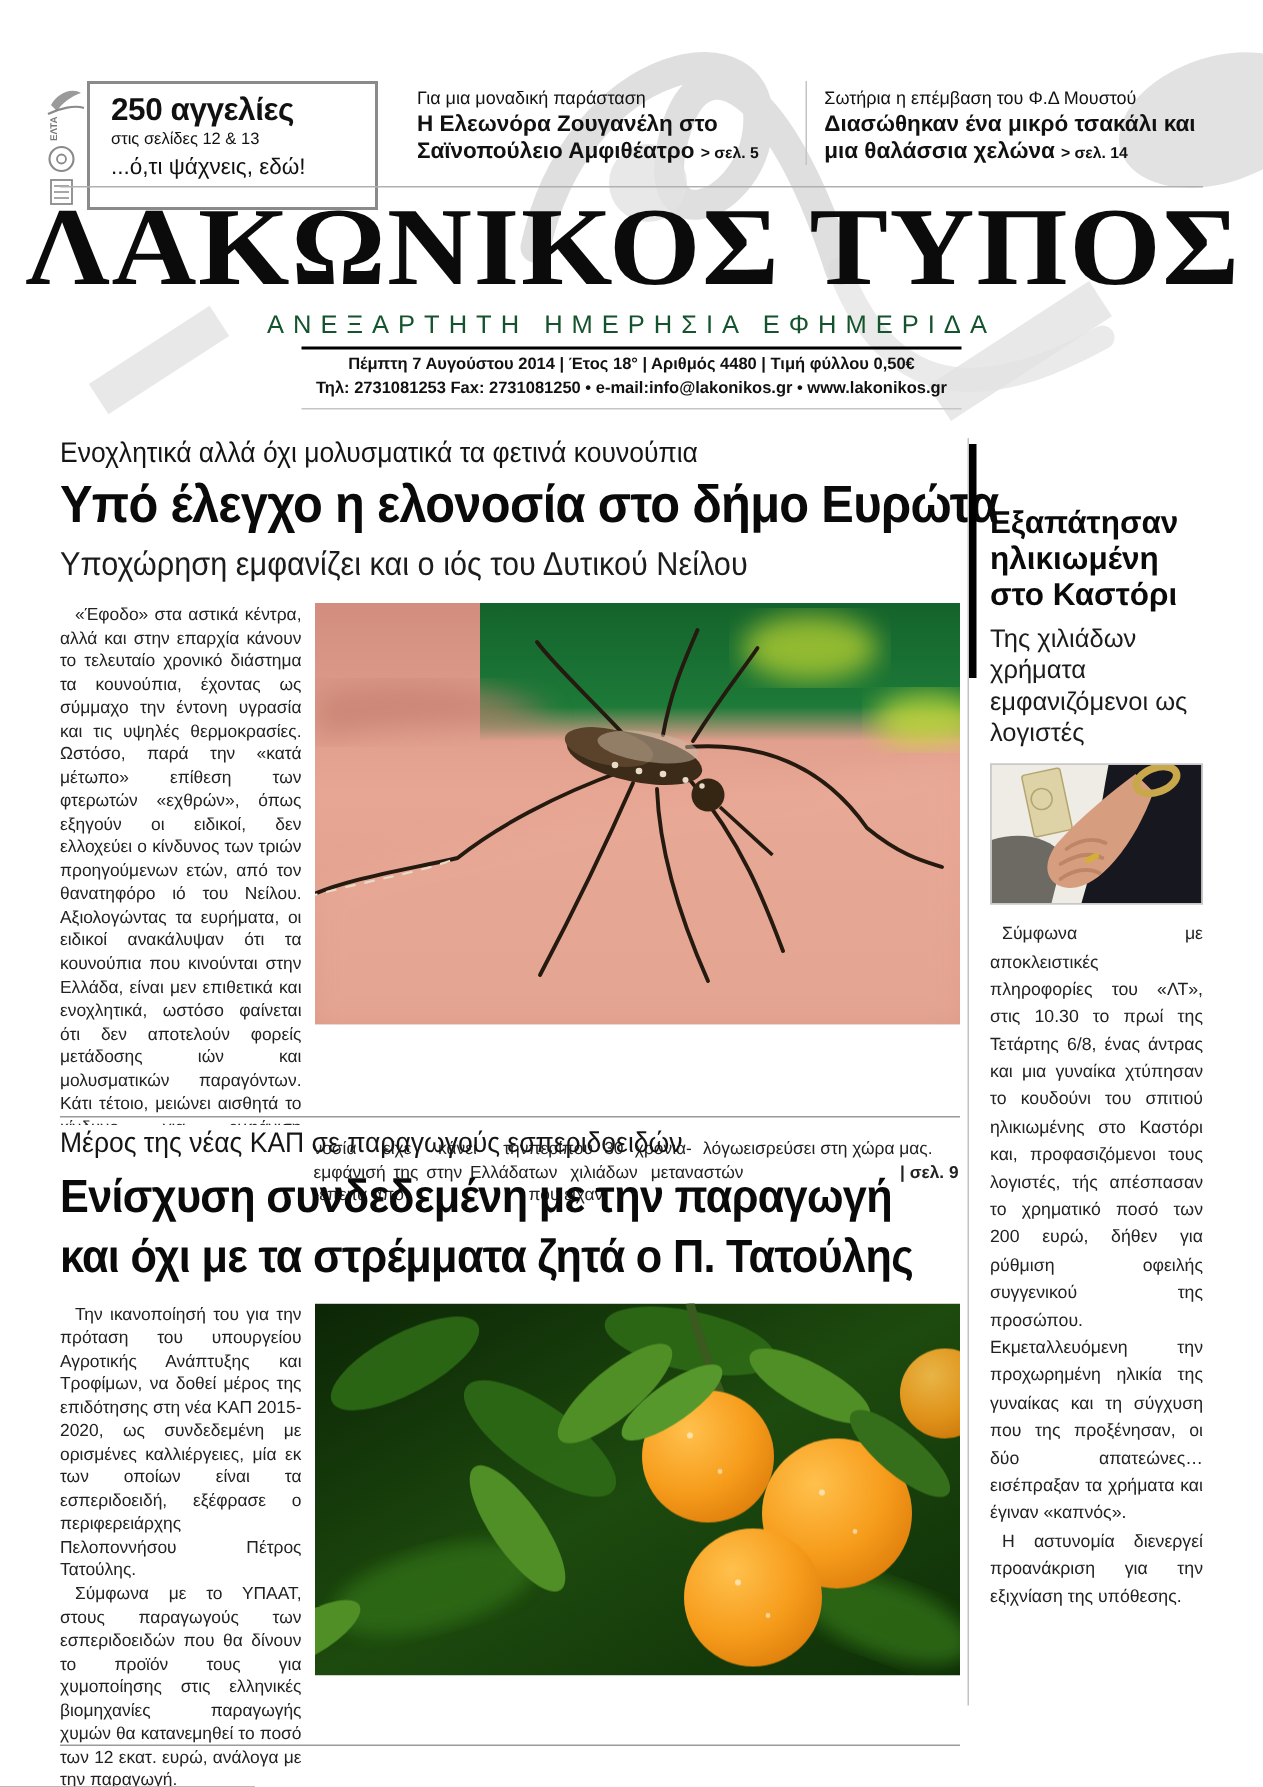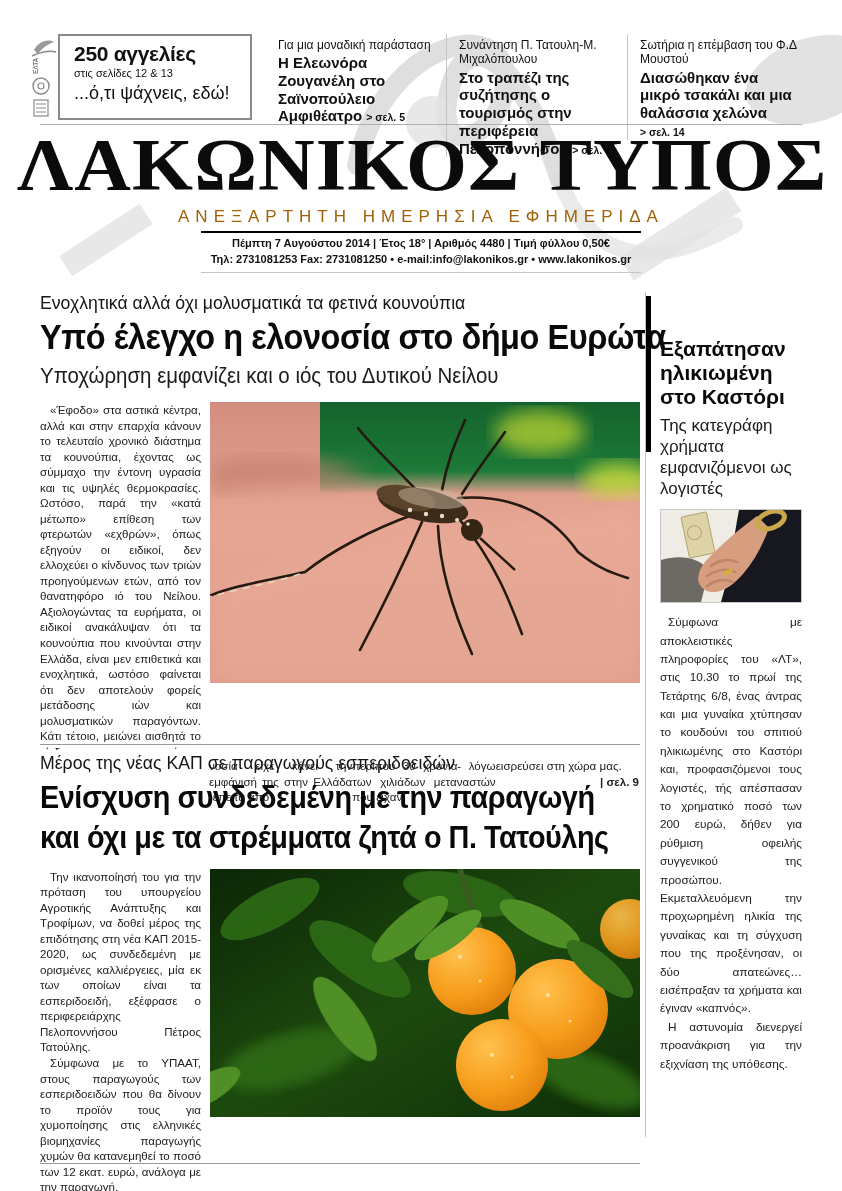--- a/index.html
+++ b/index.html
@@ -2,39 +2,39 @@
 <html><head>
 <meta charset="utf-8">
 <style>
   html,body{margin:0;padding:0;background:#888;}
   .page{position:relative;width:842px;height:1191px;background:#ffffff;overflow:hidden;
         font-family:"Liberation Sans","DejaVu Sans",sans-serif;color:#111;}
   .layer{position:absolute;z-index:1;}
   
   .wm{position:absolute;left:0;top:0;z-index:0;pointer-events:none;}
   
-  .topbar{left:28px;top:34px;width:780px;height:86px;display:flex;align-items:flex-start;}
+  .topbar{left:28px;top:54px;width:780px;height:86px;display:flex;align-items:flex-start;}
   .elta-col{width:30px;height:84px;flex:none;}
   .promo-box{flex:none;width:166px;height:72px;border:2px solid #8a8a8a;background:#fff;
              padding:6px 10px 4px 14px;margin-right:14px;}
   .promo-title{font-size:21px;font-weight:800;letter-spacing:-.3px;}
   .promo-pages{font-size:11px;margin-top:1px;}
-  .promo-slogan{font-size:18px;font-weight:500;margin-top:4px;}
+  .promo-slogan{font-size:15px;font-weight:500;margin-top:4px;}
   .teaser{flex:1 1 0;padding:4px 10px 0 12px;}
   .teaser + .teaser{border-left:1px solid #c4c4c4;}
   .teaser-kicker{font-size:12px;line-height:1.2;}
   .teaser-title{font-size:15px;font-weight:800;line-height:1.18;margin-top:2px;}
   .page-ref{font-size:10.5px;font-weight:700;white-space:nowrap;}
   .hr{position:absolute;height:0;border-top:1px solid #b0b0b0;z-index:1;}
   
   .masthead{left:40px;top:128px;width:762px;text-align:center;}
   .mast-title{font-family:"Liberation Serif","DejaVu Serif",serif;font-weight:700;
               font-size:74px;line-height:1.02;letter-spacing:1px;white-space:nowrap;
               display:inline-block;transform:scaleX(1.06);transform-origin:50% 50%;color:#0b0b0b;}
-  .mast-tagline{font-size:17px;letter-spacing:6px;margin-top:4px;color:#a16207;}
+  .mast-tagline{font-size:17px;letter-spacing:6px;margin-top:4px;color:#14532d;}
   .dateline{left:201px;top:231px;width:440px;border-top:2px solid #000;border-bottom:1px solid #c6c6c6;
             text-align:center;padding:3px 0 4px 0;}
   .dateline div{font-size:11px;font-weight:700;line-height:1.45;}
   
   .cxn{display:inline-block;transform:scaleX(.93);transform-origin:0 50%;white-space:nowrap;}
   .kicker{font-size:19px;font-weight:400;color:#151515;}
   .headline1{font-size:35px;font-weight:800;letter-spacing:-.5px;color:#0a0a0a;}
   .subhead1{font-size:22px;font-weight:400;color:#1c1c1c;}
   .headline2-wrap{width:646px;transform:scaleX(.93);transform-origin:0 0;
                   font-size:31px;font-weight:800;line-height:1.30;letter-spacing:-.5px;color:#0a0a0a;}
@@ -90,24 +90,20 @@
       </svg>
     </div>
     <div class="promo-box">
       <div class="promo-title">250 αγγελίες</div>
       <div class="promo-pages">στις σελίδες 12 &amp; 13</div>
       <div class="promo-slogan">...ό,τι ψάχνεις, εδώ!</div>
     </div>
     <div class="teaser">
       <div class="teaser-kicker">Για μια μοναδική παράσταση</div>
       <div class="teaser-title"><span>Η Ελεωνόρα Ζουγανέλη στο Σαϊνοπούλειο Αμφιθέατρο</span> <span class="page-ref">&gt; σελ. 5</span></div>
-    </div>
-    <div class="teaser">
-      <div class="teaser-kicker">Συνάντηση Π. Τατουλη-Μ. Μιχαλόπουλου</div>
-      <div class="teaser-title"><span>Στο τραπέζι της συζήτησης ο τουρισμός στην περιφέρεια Πελοποννήσου</span> <span class="page-ref">&gt; σελ. 7</span></div>
     </div>
     <div class="teaser">
       <div class="teaser-kicker">Σωτήρια η επέμβαση του Φ.Δ Μουστού</div>
       <div class="teaser-title"><span>Διασώθηκαν ένα μικρό τσακάλι και μια θαλάσσια χελώνα</span> <span class="page-ref">&gt; σελ. 14</span></div>
     </div>
   </header>
   <div class="hr" style="left:40px;top:124px;width:762px;"></div>
 
   <section class="layer masthead">
     <div class="mast-title">ΛΑΚΩΝΙΚΟΣ ΤΥΠΟΣ</div>
@@ -246,21 +242,21 @@
       </div>
     </div>
 
   </div>
   <div class="hr" style="left:40px;top:1163px;width:600px;border-top-color:#9a9a9a;"></div>
 
   <div class="sb-rule"></div>
   <div class="sb-accent"></div>
   <aside class="layer sidebar">
     <div class="sb-headline">Εξαπάτησαν ηλικιωμένη στο Καστόρι</div>
-    <div class="sb-subhead">Της κατεγράφη χρήματα εμφανιζόμενοι ως λογιστές</div>
+    <div class="sb-subhead">Της χιλιάδων χρήματα εμφανιζόμενοι ως λογιστές</div>
     <div class="sb-photo photo-frame" style="width:140px;height:92px;">
       <svg width="140" height="92" viewBox="0 0 140 92">
         <rect width="140" height="92" fill="#efece5"></rect>
         <path d="M78,0 L140,0 L140,92 L60,92 C70,60 72,30 78,0 Z" fill="#17171f"></path>
         <path d="M0,50 C20,44 38,48 48,60 L40,92 L0,92 Z" fill="#6d6a64"></path>
         <rect x="24" y="4" width="26" height="42" rx="2" fill="#ddd3a6" stroke="#b3a571" transform="rotate(-12 37 25)"></rect>
         <circle cx="34" cy="22" r="7" fill="none" stroke="#b3a571" transform="rotate(-12 37 25)"></circle>
         <path d="M96,6 C80,18 60,34 44,52 C36,62 34,74 44,80 C56,86 70,78 82,64 C94,50 102,34 108,18 Z" fill="#d79d7f"></path>
         <path d="M50,56 C58,50 68,48 76,52 M46,66 C56,60 66,58 74,62 M46,76 C54,70 64,68 72,72" stroke="#bf8567" stroke-width="2.5" fill="none" stroke-linecap="round"></path>
         <rect x="62" y="60" width="10" height="4" rx="2" fill="#d4af37" transform="rotate(-28 67 62)"></rect>

